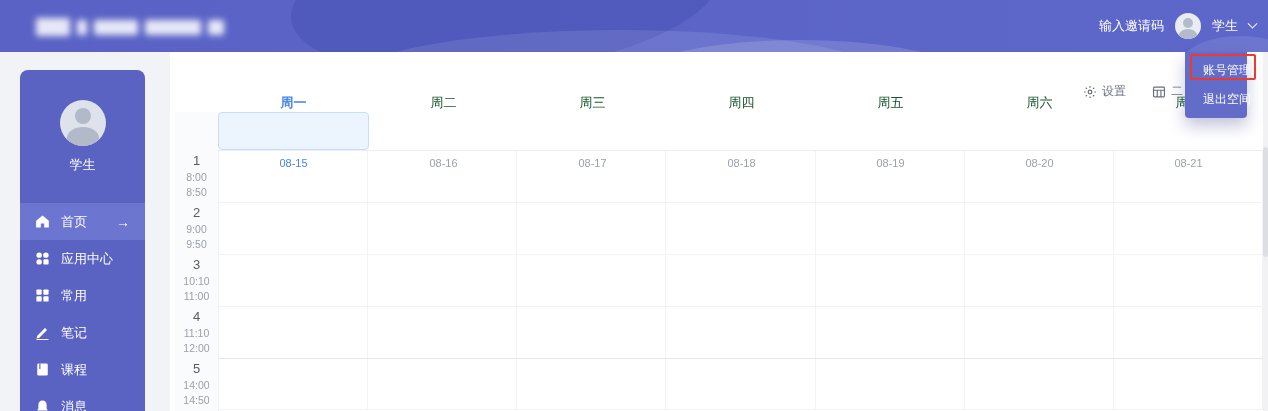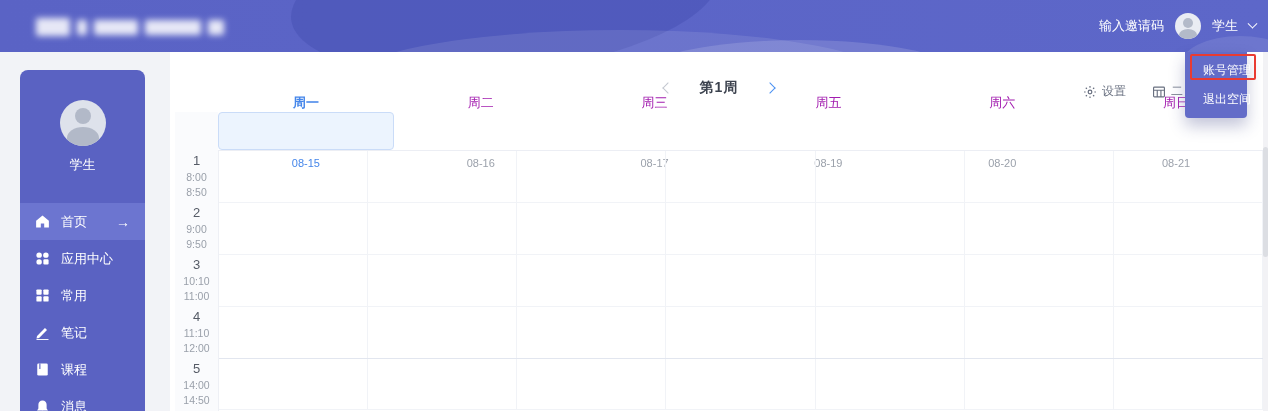--- a/index.html
+++ b/index.html
@@ -73,21 +73,21 @@
             transform:rotate(45deg); }
   .tbl-btn { position:absolute; display:flex; align-items:center; gap:5px;
              color:#697080; font-size:12px; cursor:pointer; top:31px; }
   .btn-settings { left:913px; }
   .btn-secondary { left:982px; }
 
   .gutter-bg { position:absolute; left:5px; top:60px; bottom:0; width:43px; background:#fafbfd; }
   .grid-header { position:absolute; left:48px; top:60px; width:1045px; height:38px; display:flex; }
   .gh-cell { flex:1; display:flex; flex-direction:column; align-items:center;
              justify-content:center; gap:1px; cursor:pointer; }
-  .gh-cell .d-name { font-size:13px; color:#a21caf; }
+  .gh-cell .d-name { font-size:13px; color:#14532d; }
   .gh-cell .d-date { font-size:11px; color:#9ba1ab;margin-top:44px; }
   .gh-cell.selected { background:#ecf4fe; border:1px solid #cadcf8; border-radius:4px; }
   .gh-cell.selected .d-name { color:#4586ea; font-weight:bold; }
   .gh-cell.selected .d-date { color:#4586ea; }
 
   .gutter { position:absolute; left:5px; top:98px; width:43px; }
   .g-row { height:52px; display:flex; flex-direction:column; align-items:center;
            justify-content:center; }
   .g-no { font-size:13px; color:#555b66; margin-bottom:2px; }
   .g-time { font-size:10.5px; color:#9aa0aa; line-height:1.35; }
@@ -191,25 +191,20 @@
             <path d="M8 1.6 C5.3 1.6 3.6 3.6 3.6 6.2 V10 L2.2 12.2 H13.8 L12.4 10 V6.2 C12.4 3.6 10.7 1.6 8 1.6 Z"></path>
             <circle cx="8" cy="13.8" r="1.4"></circle>
           </svg>
         <span>消息</span>
       </div>
     </div>
   </div>
 
   <div class="main">
 
-    <div class="week-nav">
-      <span class="chev chev-l"></span>
-      <span class="wk-title">第1周</span>
-      <span class="chev chev-r"></span>
-    </div>
 
     <div class="tbl-btn btn-settings">
       <svg width="14" height="14" viewBox="0 0 16 16" fill="none" stroke="#697080" stroke-width="1.4">
           <circle cx="8" cy="8" r="2.1"></circle>
           <path d="M8 1.2 V3 M8 13 V14.8 M1.2 8 H3 M13 8 H14.8 M3.2 3.2 L4.5 4.5 M11.5 11.5 L12.8 12.8 M12.8 3.2 L11.5 4.5 M4.5 11.5 L3.2 12.8"></path>
         </svg>
       <span>设置</span>
     </div>
     <div class="tbl-btn btn-secondary">
       <svg width="14" height="14" viewBox="0 0 16 16" fill="none" stroke="#697080" stroke-width="1.3">
@@ -228,20 +223,24 @@
       </div>
       <div class="gh-cell">
         <span class="d-name">周二</span>
         <span class="d-date">08-16</span>
       </div>
       <div class="gh-cell">
         <span class="d-name">周三</span>
         <span class="d-date">08-17</span>
       </div>
       <div class="gh-cell">
+        <span class="d-name">周四</span>
+        <span class="d-date">08-18</span>
+      </div>
+      <div class="gh-cell">
         <span class="d-name">周五</span>
         <span class="d-date">08-19</span>
       </div>
       <div class="gh-cell">
         <span class="d-name">周六</span>
         <span class="d-date">08-20</span>
       </div>
       <div class="gh-cell">
         <span class="d-name">周日</span>
         <span class="d-date">08-21</span>

